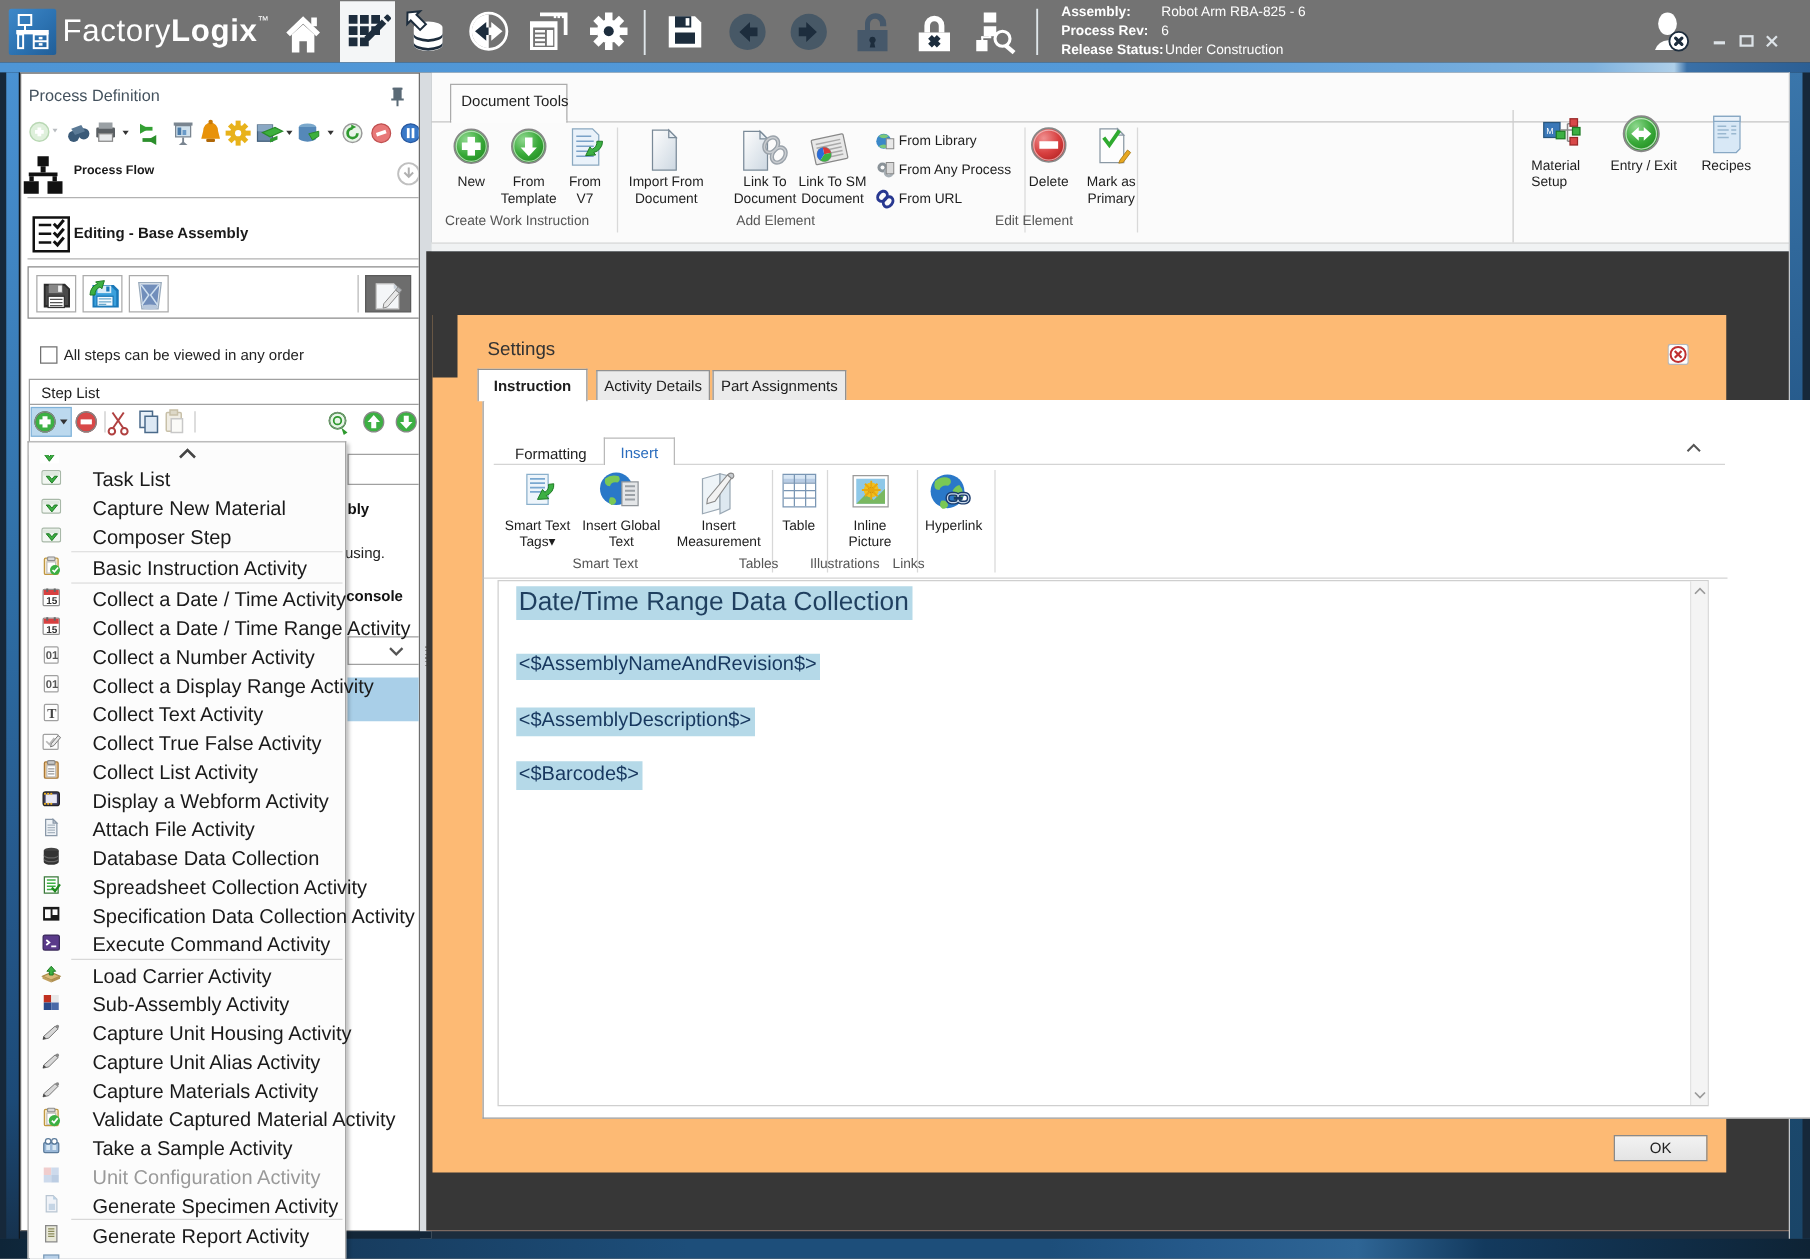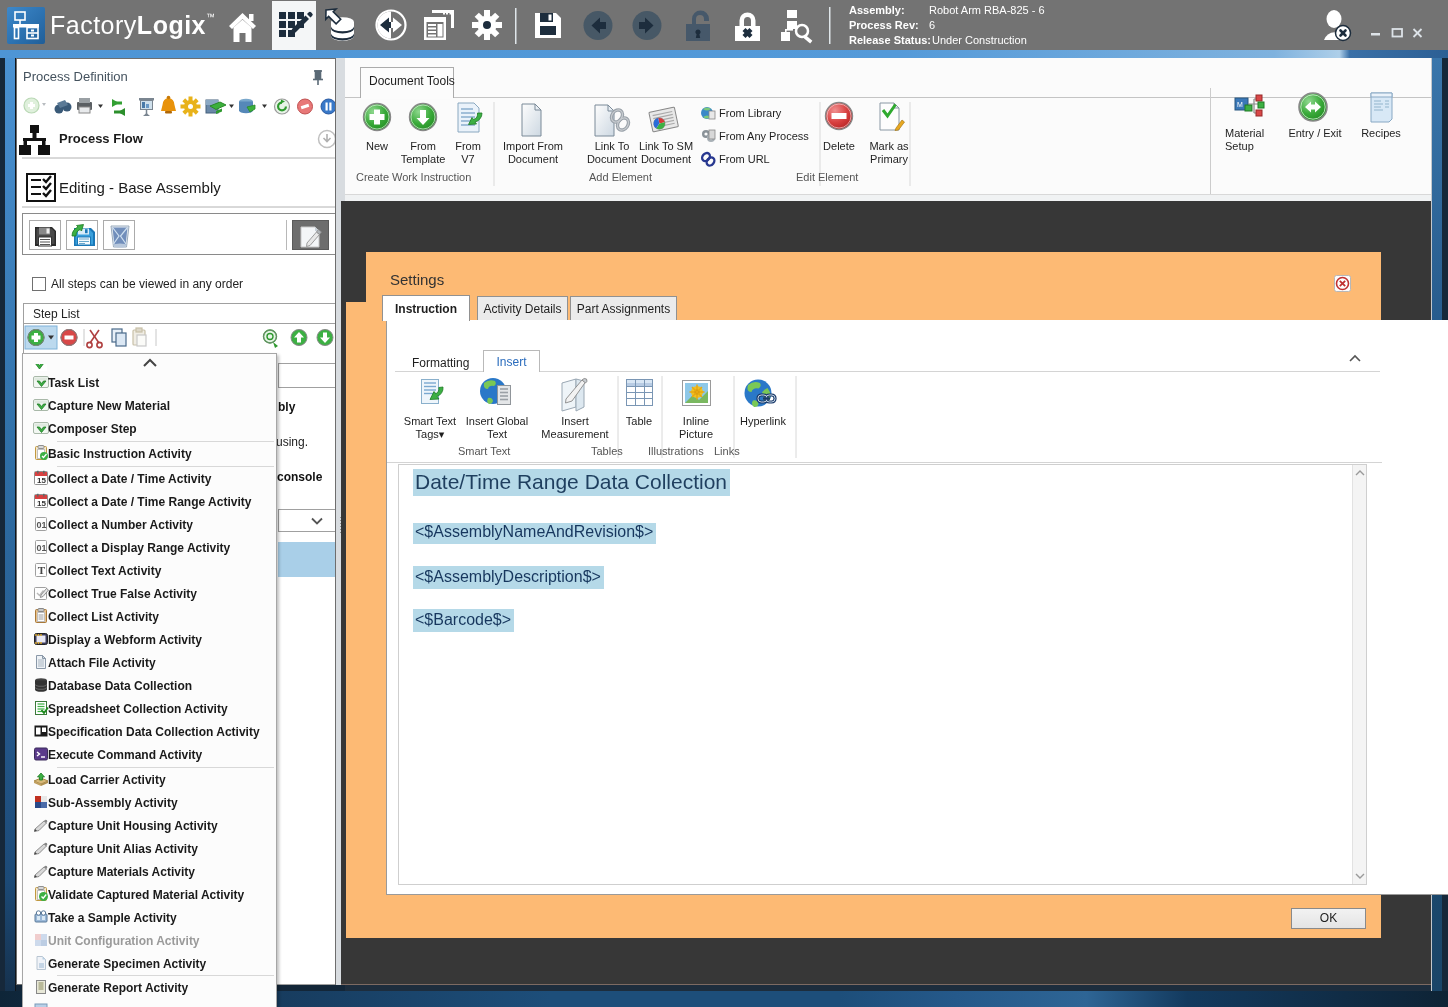--- a/index.html
+++ b/index.html
@@ -36,21 +36,21 @@
 
 #dialog { position:absolute; left:346px; top:252px; width:1035px; height:686px; background:#fdba74; }
 #dlgnotch { position:absolute; left:346px; top:252px; width:20px; height:50px; background:#373737; }
 
 .rlb { font-size:11px; color:#1e1e1e; text-align:center; line-height:13px; }
 .rgl { font-size:11px; color:#555; }
 .rsm { font-size:11px; color:#1e1e1e; }
 .dtab { position:absolute; top:44px; height:24px; background:#ebebeb; border:1px solid #919191; border-bottom:none; font-size:12px; color:#1e1e1e; text-align:center; line-height:24px; }
 .mi { position:absolute; left:1px; width:252px; height:23px; background:#fcfcfc; }
 .mi svg { position:absolute; left:9px; top:3px; }
-.mi span { position:absolute; left:24px; top:5px; font-size:12px; color:#1a1a1a; white-space:nowrap;font-weight:bold; }
+.mi span { position:absolute; left:50px; top:5px; font-size:16px; color:#1a1a1a; white-space:nowrap; }
 .msep { position:absolute; left:34px; width:217px; height:1px; background:#d8d8d8; }
 
 #menu { position:absolute; left:22px; top:353px; width:255px; height:654px; background:#fcfcfc; border:1px solid #a6a6a6; border-bottom:none; box-shadow:2px 2px 3px rgba(0,0,0,0.25); }
 </style>
 </head>
 <body>
 <div id="app">
   <div id="topbar">
     <svg width="1448" height="50" style="position:absolute;left:0;top:0">
 
@@ -438,22 +438,22 @@
         <circle cx="308" cy="278.5" r="8" fill="#3cb043" stroke="#888" stroke-width="1"></circle>
         <path d="M308 284 l5 -5.5 h-3 v-5 h-4 v5 h-3 Z" fill="#fff"></path>
       </g>
 
       <path d="M295 310.5 l5 5 l5 -5" stroke="#555" stroke-width="1.8" fill="none"></path>
       <rect x="261.5" y="304.5" width="57" height="24" fill="#fff" stroke="#a0a0a0"></rect>
       <rect x="261.5" y="450.5" width="57" height="22" fill="#fff" stroke="#a0a0a0"></rect>
       <path d="M295 459.5 l5 5 l5 -5" stroke="#555" stroke-width="1.8" fill="none"></path>
       <rect x="261" y="483" width="58" height="35" fill="#a9cfe8"></rect>
     </svg>
-    <div class="abs" style="left:42px;top:72px;font-size:13px;font-weight:bold;color:#1a1a1a">Process Flow</div>
-    <div class="abs" style="left:42px;top:120px;font-size:15px;font-weight:normal;color:#1a1a1a">Editing - Base Assembly</div>
+    <div class="abs" style="left:42px;top:72px;font-size:10px;font-weight:bold;color:#1a1a1a">Process Flow</div>
+    <div class="abs" style="left:42px;top:120px;font-size:12px;font-weight:bold;color:#1a1a1a">Editing - Base Assembly</div>
     <div class="abs" style="left:34px;top:218px;font-size:12px;color:#222">All steps can be viewed in any order</div>
     <div class="abs" style="left:16px;top:248px;font-size:12px;color:#222">Step List</div>
     <div class="abs" style="left:261px;top:341px;font-size:12px;font-weight:bold;color:#111">bly</div>
     <div class="abs" style="left:259px;top:376px;font-size:12px;color:#222">using.</div>
     <div class="abs" style="left:260px;top:411px;font-size:12px;font-weight:bold;color:#111">console</div>
   </div>
   <div id="splitter">
       <div style="position:absolute;left:4px;top:459px;width:2px;height:18px;background:repeating-linear-gradient(180deg,#909090 0 1px,rgba(0,0,0,0) 1px 3px)"></div>
     </div>
   <div id="maindark"></div>

